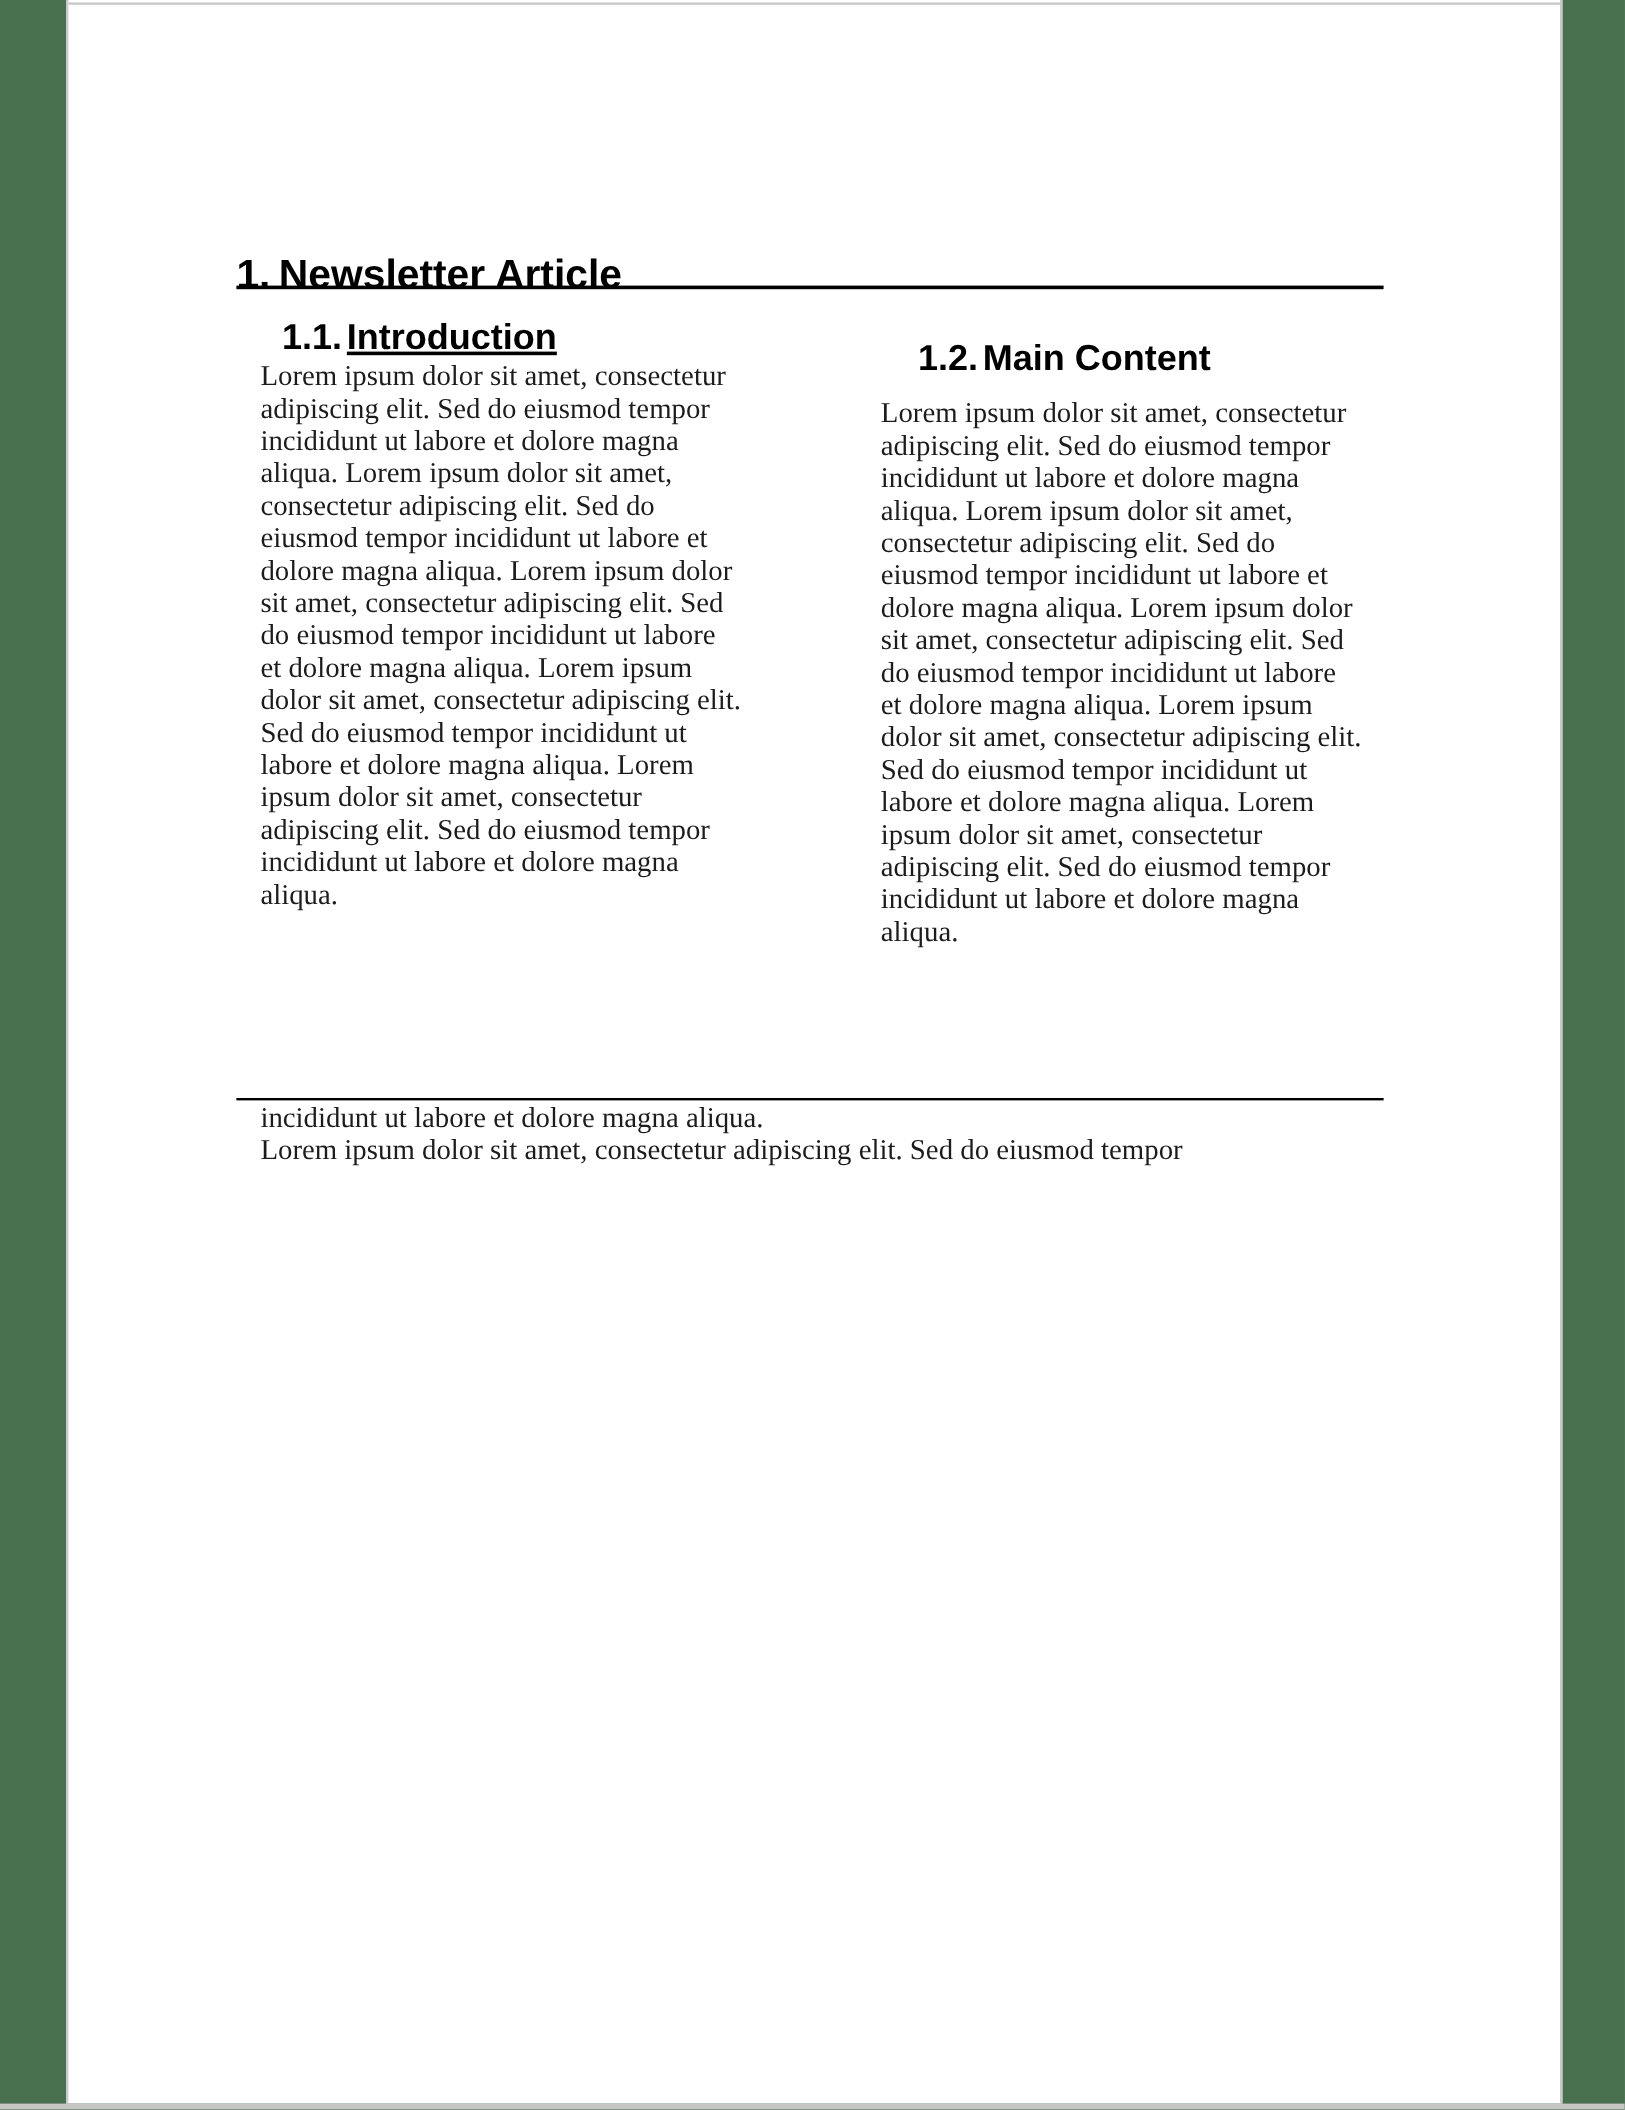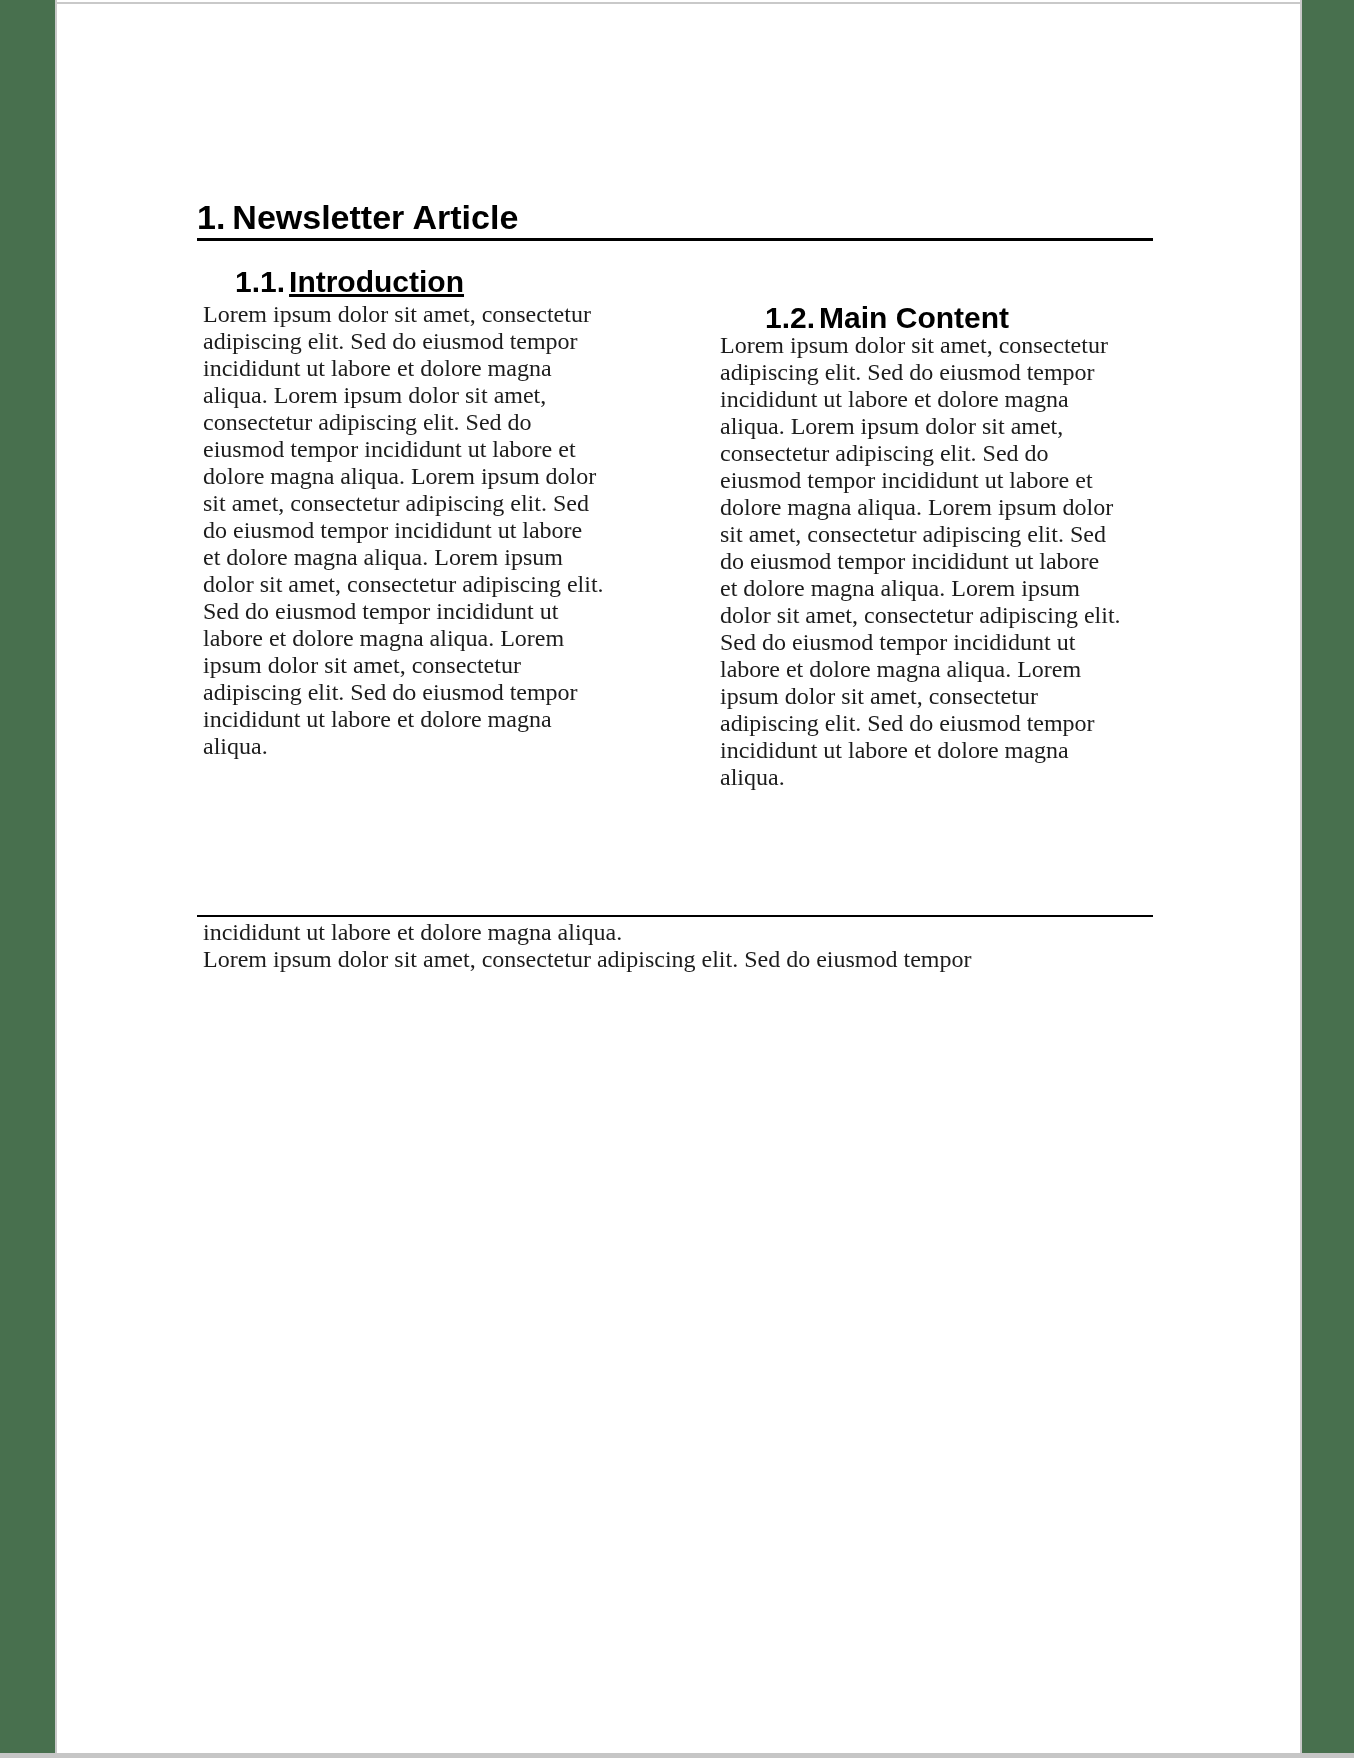--- a/index.html
+++ b/index.html
@@ -63,27 +63,27 @@
   .h2 .num { display: inline-block; margin-right: 4px; }
   .rule {
     background: #000000;
   }
   .bodytext {
     font-family: "Liberation Serif", serif;
     font-size: 24px;
     line-height: 27px;
     color: #1c1c1c;
   }
-  .bodytext .line { white-space: nowrap; }
+  .bodytext .line { white-space: nowrap; margin-left: 14px; }
 
-  #h1-article   { left: 197px; top: 196px; }
+  #h1-article   { left: 197px; top: 208px; }
   #rule-article { left: 197px; top: 238px; width: 956px; height: 3px; }
   #h2-intro     { left: 235px; top: 263px; text-decoration: underline; }
   #col-left     { left: 203px; top: 301px; width: 452px; }
-  #h2-main      { left: 765px; top: 299px; }
+  #h2-main      { left: 765px; top: 280px; }
   #col-right    { left: 720px; top: 332px; width: 452px; }
   #h1-conclusion   { left: 197px; top: 874px; }
   #rule-conclusion { left: 197px; top: 915px; width: 956px; height: 2px; }
   #conclusion-body { left: 203px; top: 919px; width: 920px; }
 </style>
 </head>
 <body>
 
 <div class="canvas">
 

